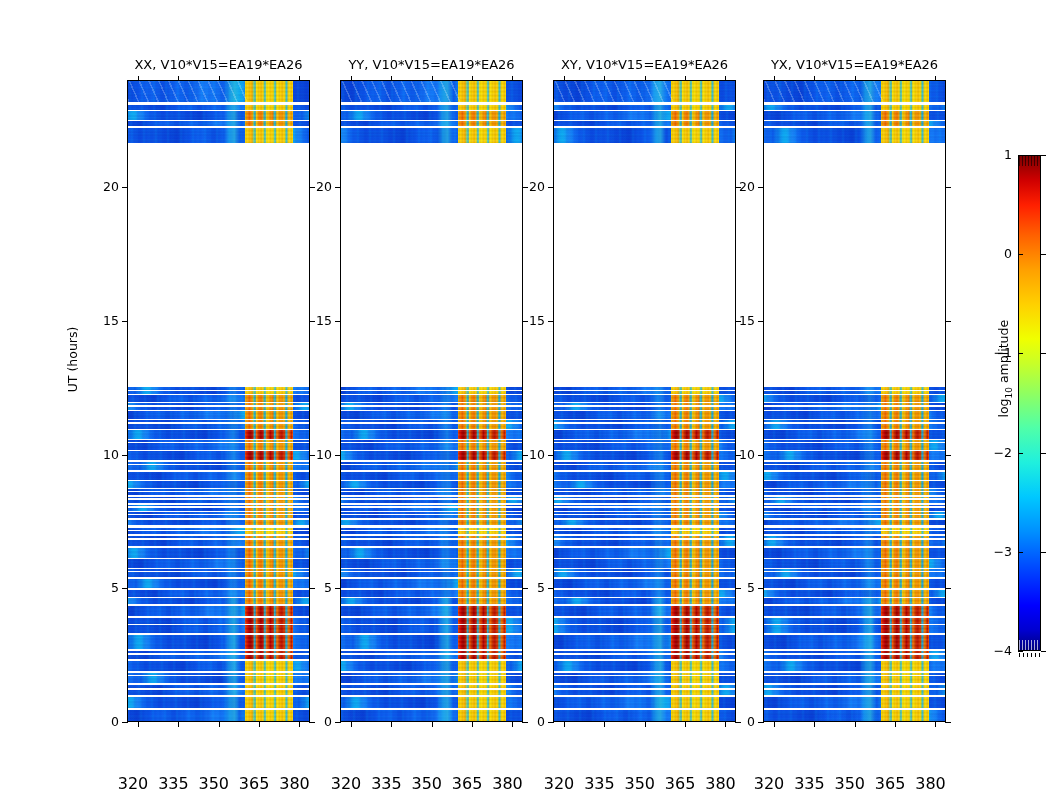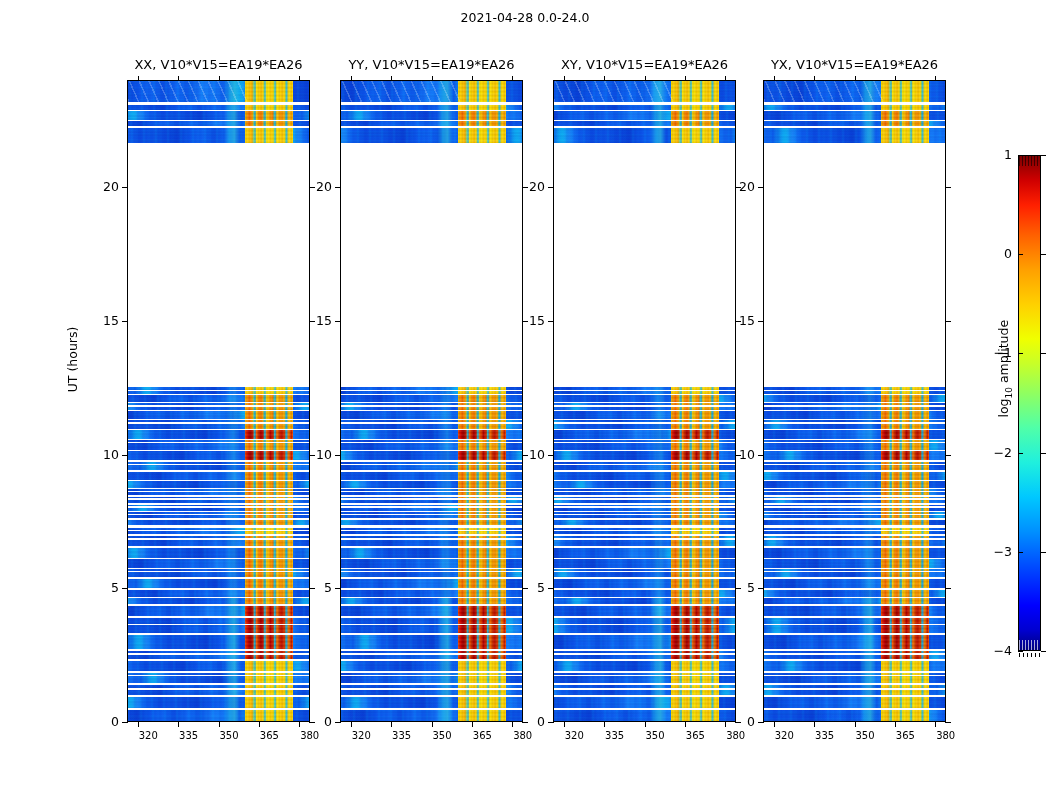--- a/index.html
+++ b/index.html
@@ -113,21 +113,21 @@
   
   .fringe{position:absolute;left:0;top:0;width:66%;height:100%;
     background:repeating-linear-gradient(66deg,
       rgba(255,255,255,0.22) 0px, rgba(255,255,255,0.22) 1.5px,
       rgba(0,0,0,0.00) 1.5px, rgba(0,0,0,0.00) 9px);}
 
   
   .ytick{position:absolute;width:6px;height:1.1px;background:#000;}
   .xtick{position:absolute;width:1.1px;height:5px;background:#000;}
   .ylab{position:absolute;font-size:12.5px;text-align:right;color:#000;}
-  .xlab{position:absolute;font-size:10px;text-align:right;color:#000;}
+  .xlab{position:absolute;font-size:16px;text-align:left;color:#000;margin-top:44px;}
 
   .axis-y-title{position:absolute;left:-8px;top:352px;width:160px;
      transform:rotate(-90deg);transform-origin:50% 50%;
      font-size:12.5px;text-align:center;color:#000;}
   .axis-x-title{position:absolute;left:0;top:742px;width:1050px;
      text-align:center;font-size:12.5px;color:#000;}
 
   
   .cbar{position:absolute;left:1018px;top:155px;width:23px;height:496px;
         border:1px solid #000;box-sizing:border-box;
@@ -153,21 +153,20 @@
   .cbtitle{position:absolute;left:925px;top:360px;width:160px;
      transform:rotate(-90deg);transform-origin:50% 50%;
      font-size:12.5px;text-align:center;color:#000;}
   .cbtitle sub{font-size:9px;}
 </style>
 </head>
 <body>
 
 <div class="fig">
 
-  <div class="suptitle">2021-04-28 0.0-24.0</div>
 
   <div class="panel-title" style="left:127px;width:183px;">XX, V10*V15=EA19*EA26</div>
   <div class="panel-title" style="left:340px;width:183px;">YY, V10*V15=EA19*EA26</div>
   <div class="panel-title" style="left:553px;width:183px;">XY, V10*V15=EA19*EA26</div>
   <div class="panel-title" style="left:763px;width:183px;">YX, V10*V15=EA19*EA26</div>
 
   <div class="panel" id="p1" style="left:127px;width:183px;">
       <div class="blk" style="top: 0px; height: 21.4px;">
         <div class="spec">
           <div class="base" style="background-position-x: 0px;"></div>

